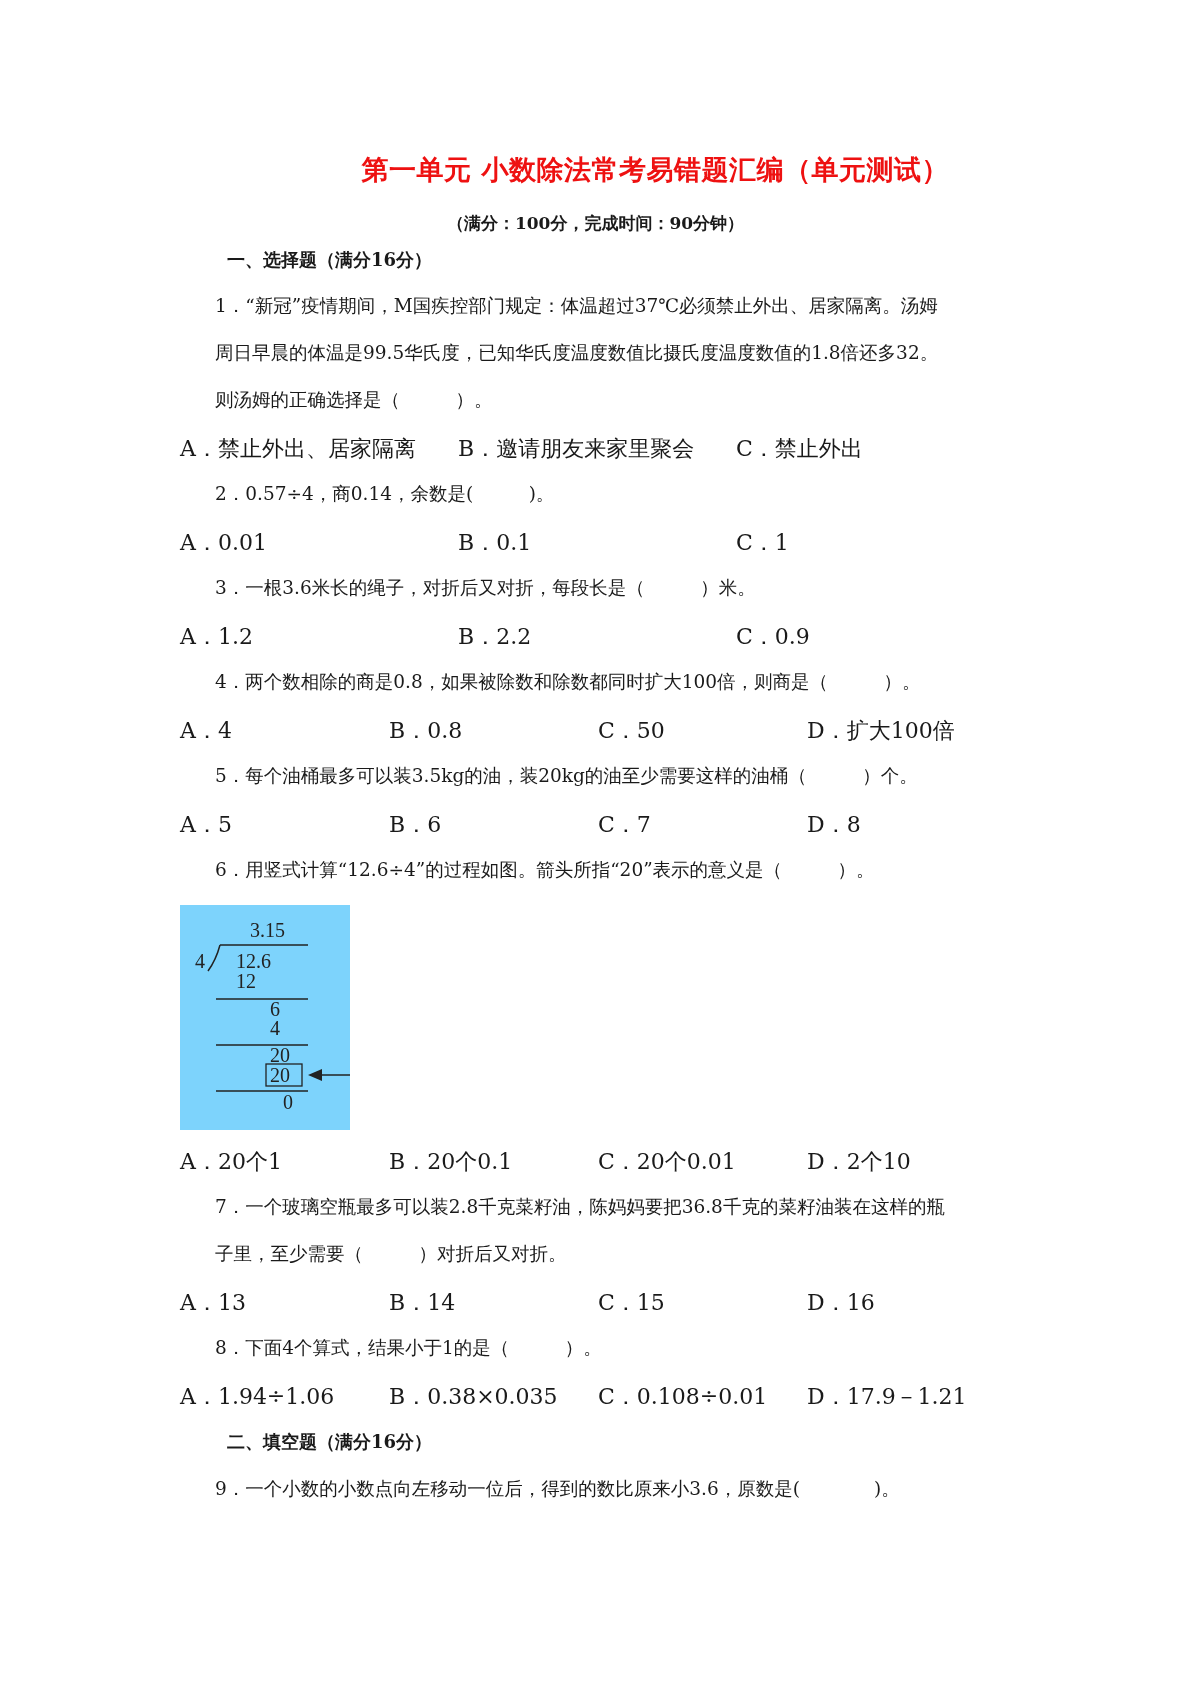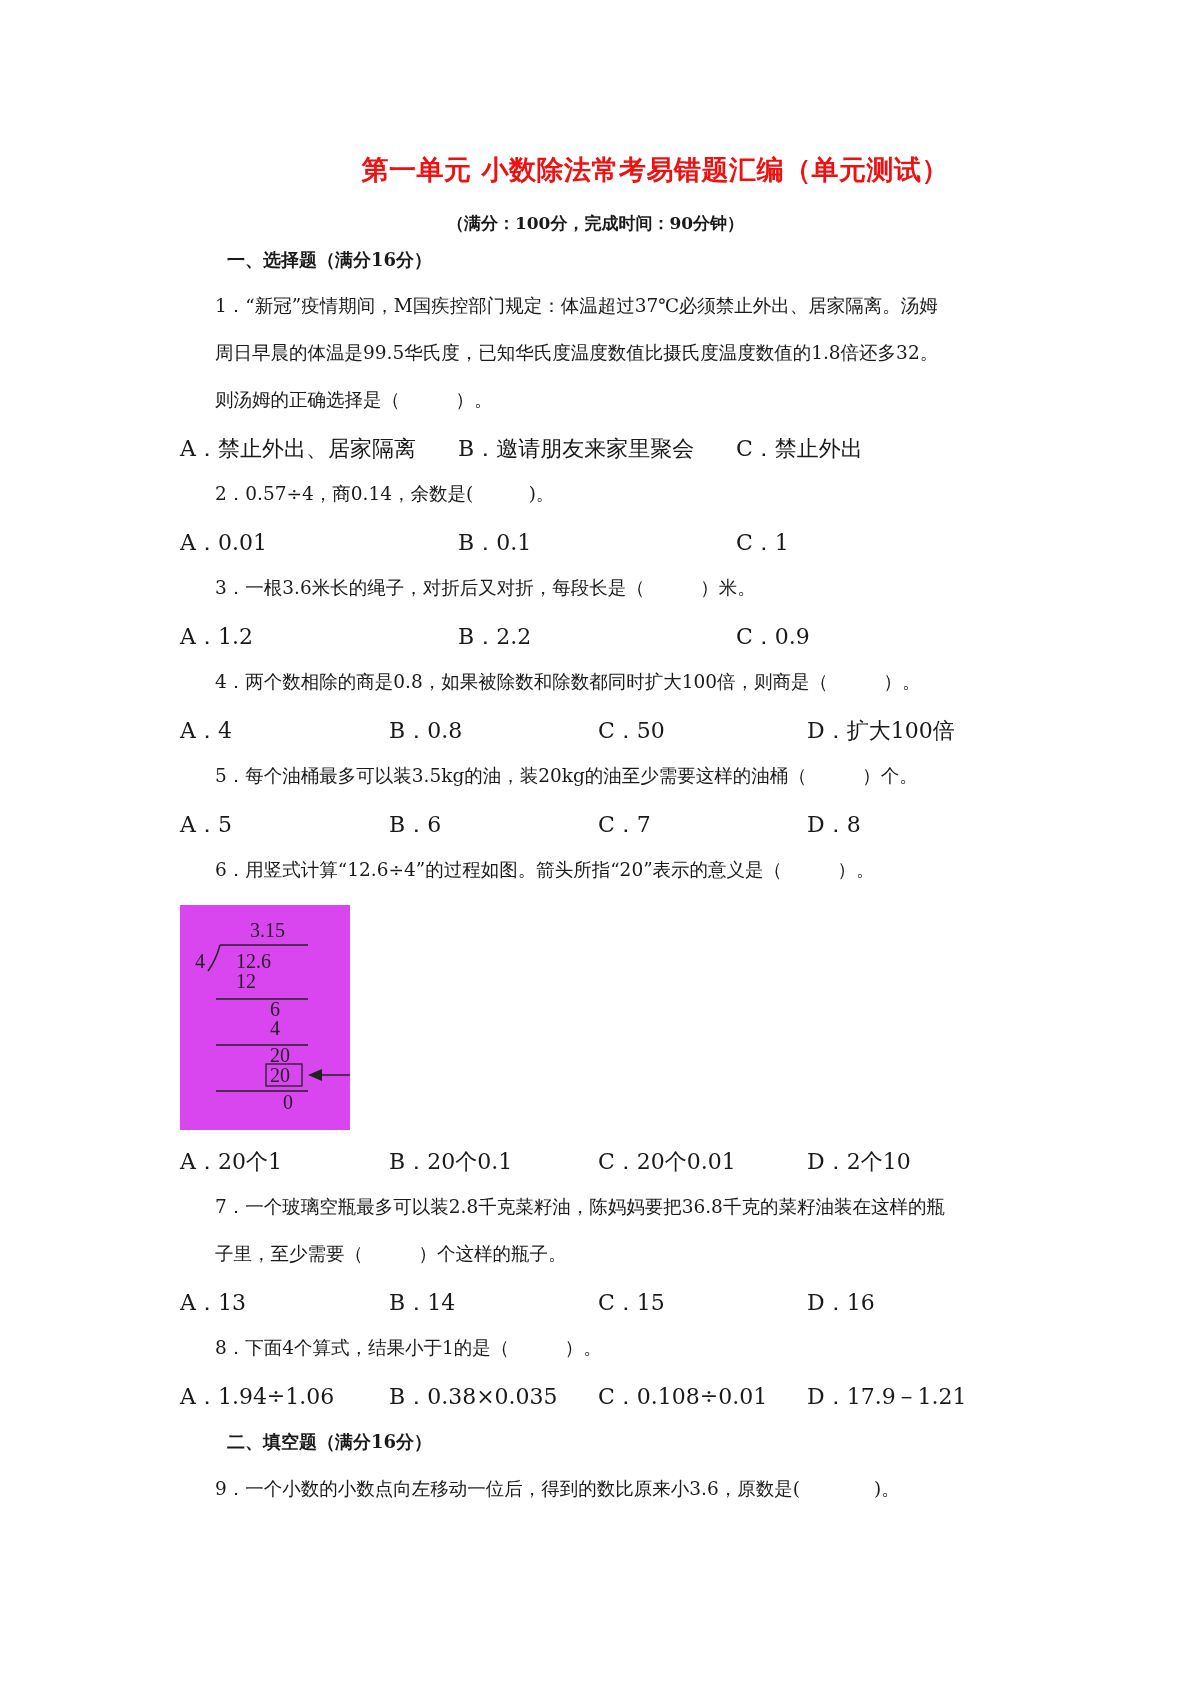--- a/index.html
+++ b/index.html
@@ -6,21 +6,21 @@
   body { width: 1191px; height: 1684px; position: relative; overflow: hidden;
          font-family: "DejaVu Serif", "Liberation Serif", serif; color: #1a1a1a; }
   .title { position: absolute; left: 0; width: 949px; top: 152px; text-align: right;
            font-size: 27px; font-weight: bold; color: #ee1111; letter-spacing: 0.5px; }
   .subtitle { position: absolute; left: 0; width: 1191px; top: 212px; text-align: center;
               font-size: 17px; font-weight: bold; color: #1a1a1a; }
   .section { position: absolute; left: 180px; font-size: 18px; font-weight: bold; margin-left: 47px; }
   .line { position: absolute; left: 180px; font-size: 18.5px; white-space: pre; margin-left: 35px; }
   .opts { position: absolute; left: 180px; font-size: 22px; width: 860px; height: 26px; }
   .opts span { position: absolute; top: 0; white-space: pre; }
-  .figure { position: absolute; left: 180px; top: 905px; width: 170px; height: 225px; background: #d946ef; }
+  .figure { position: absolute; left: 180px; top: 905px; width: 170px; height: 225px; background: #7dd3fc; }
   .figure svg { display: block; }
 </style>
 </head>
 <body>
 
 <div>
 
   <div class="title">第一单元 小数除法常考易错题汇编（单元测试）</div>
   <div class="subtitle">（满分：100分，完成时间：90分钟）</div>
 
@@ -92,21 +92,21 @@
   </div>
 
   <div class="opts" style="top:1147px">
     <span style="left:0">A．20个1</span>
     <span style="left:209px">B．20个0.1</span>
     <span style="left:418px">C．20个0.01</span>
     <span style="left:627px">D．2个10</span>
   </div>
 
   <div class="line" style="top:1194px">7．一个玻璃空瓶最多可以装2.8千克菜籽油，陈妈妈要把36.8千克的菜籽油装在这样的瓶</div>
-  <div class="line" style="top:1241px">子里，至少需要（　　　）个这样的瓶子。</div>
+  <div class="line" style="top:1241px">子里，至少需要（　　　）对折后又对折。</div>
   <div class="opts" style="top:1288px">
     <span style="left:0">A．13</span>
     <span style="left:209px">B．14</span>
     <span style="left:418px">C．15</span>
     <span style="left:627px">D．16</span>
   </div>
 
   <div class="line" style="top:1335px">8．下面4个算式，结果小于1的是（　　　）。</div>
   <div class="opts" style="top:1382px">
     <span style="left:0">A．1.94÷1.06</span>

